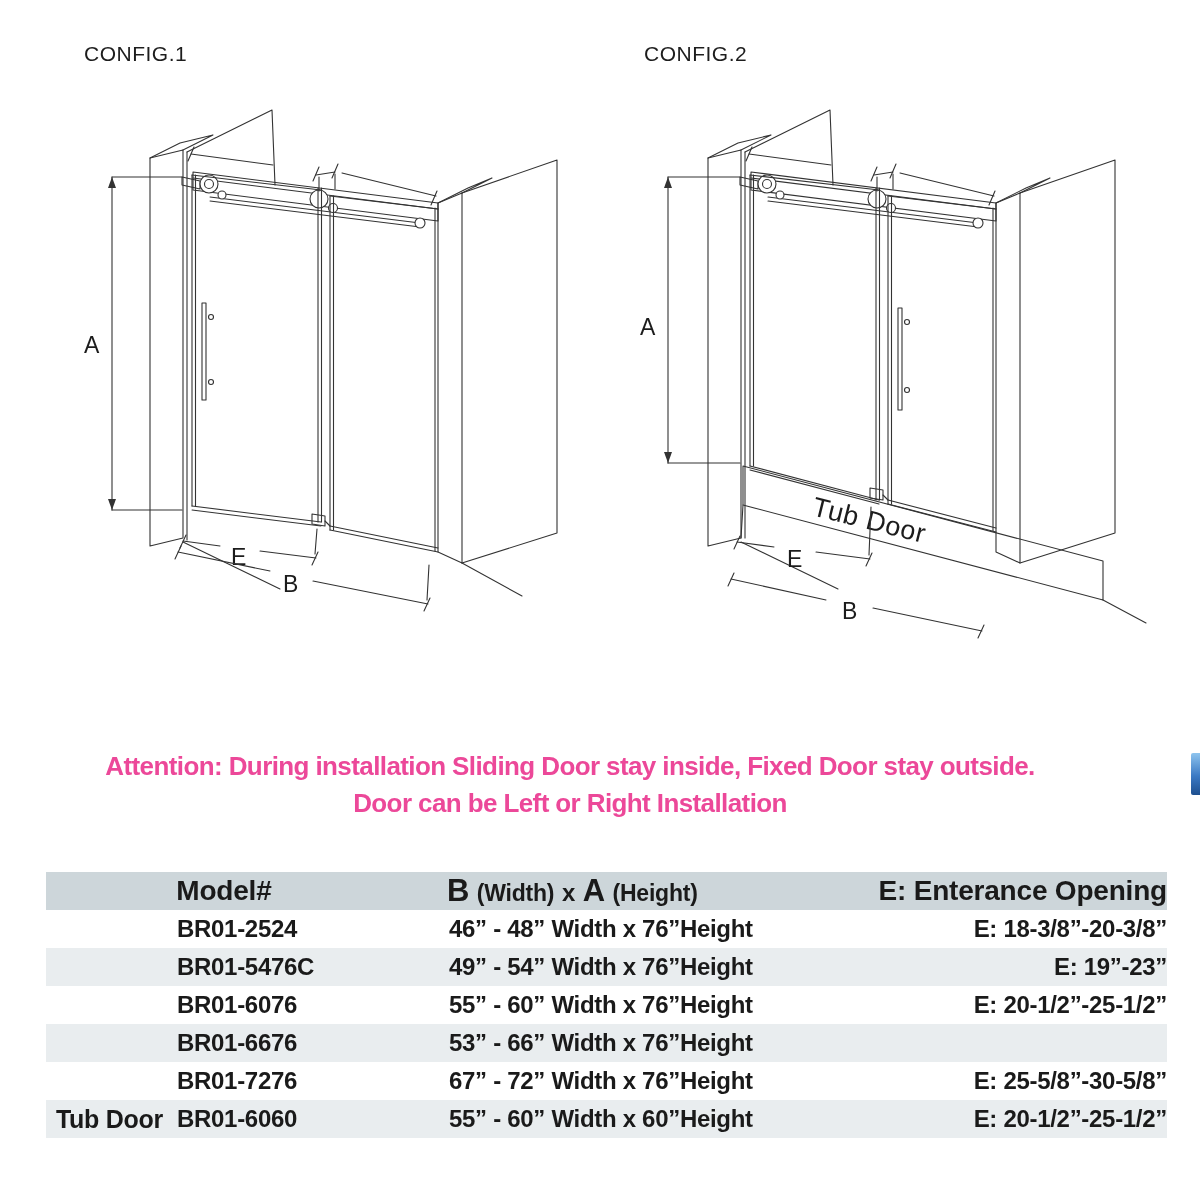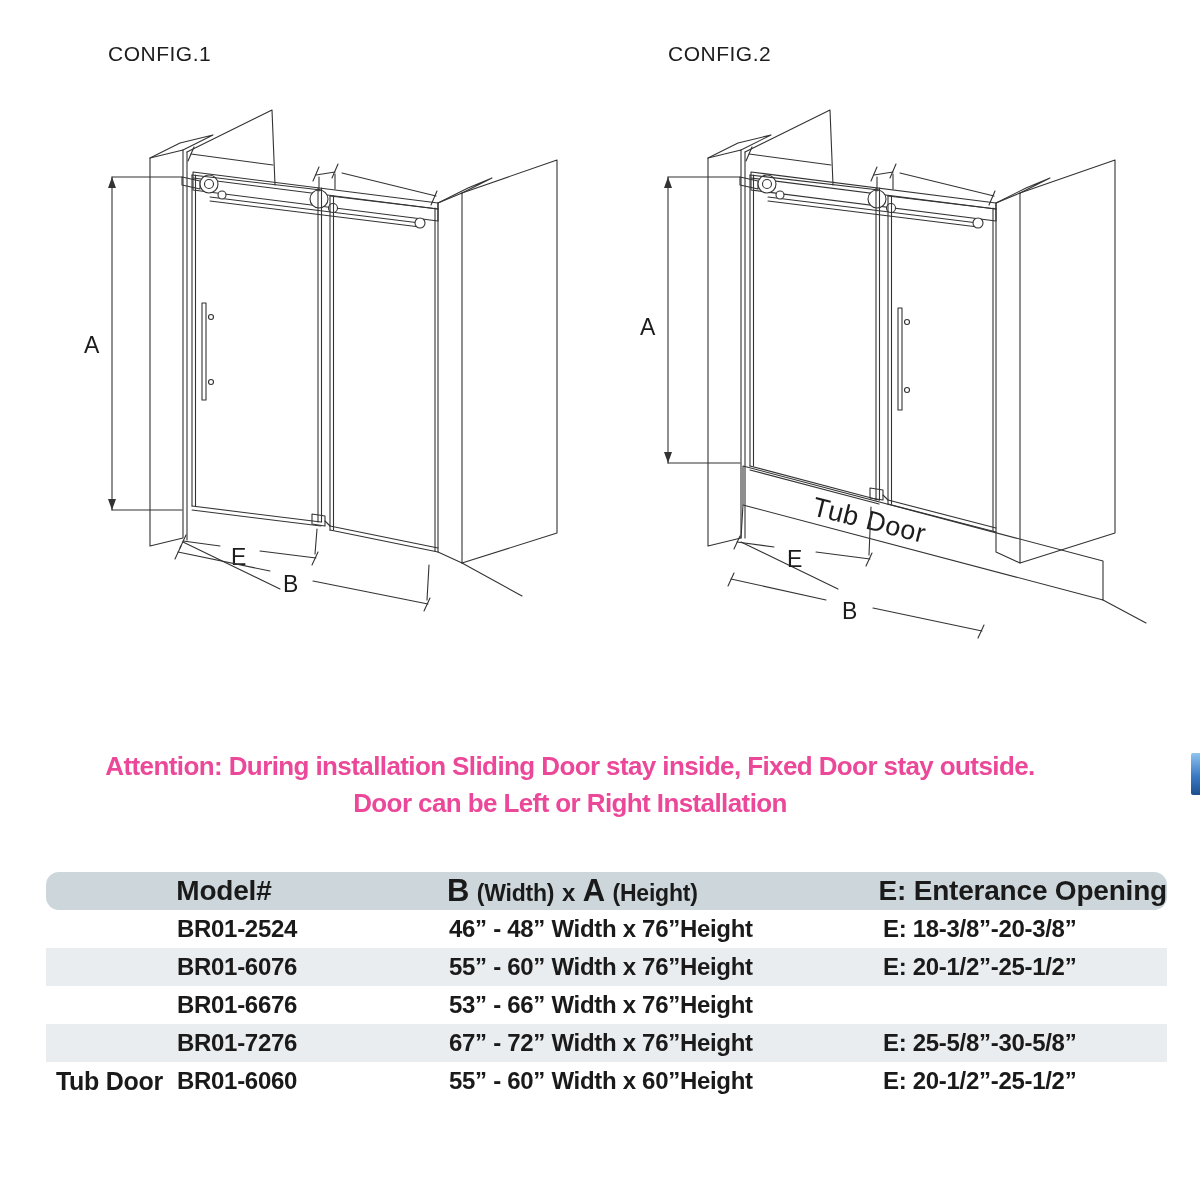--- a/index.html
+++ b/index.html
@@ -1,41 +1,41 @@
 <!DOCTYPE html>
 <html><head>
 <meta charset="utf-8">
 <style>
   html,body{margin:0;padding:0;background:#fff;}
   .canvas{position:relative;width:1200px;height:1200px;background:#fff;overflow:hidden;
           font-family:"Liberation Sans",sans-serif;}
-  .cfg-title{position:absolute;font-size:21px;color:#1d1d1d;letter-spacing:.5px;margin-left:24px;}
+  .cfg-title{position:absolute;font-size:21px;color:#1d1d1d;letter-spacing:.5px;}
   #cfg1-title{left:84px;top:42px;}
   #cfg2-title{left:644px;top:42px;}
   .diag{position:absolute;top:95px;}
   #diag1{left:70px;}
   #diag2{left:628px;}
   .diag line,.diag path,.diag polyline{stroke:#333;stroke-width:1.1;fill:none;stroke-linecap:round;stroke-linejoin:round;}
   .diag circle{stroke:#333;stroke-width:1.1;fill:#fff;}
   .diag .arrow{fill:#333;stroke:none;}
   .diag text{fill:#1c1c1c;font-size:23px;font-family:"Liberation Sans",sans-serif;}
   .diag text.tub{font-size:27px;letter-spacing:.5px;}
   .attention{position:absolute;left:0;top:748px;width:1140px;text-align:center;
              font-weight:bold;font-size:26px;line-height:37px;letter-spacing:-.6px;color:#ec4899;}
   .blue-frag{position:absolute;left:1191px;top:753px;width:9px;height:42px;
              background:linear-gradient(180deg,#8ec4ee 0%,#3b79c4 55%,#1d4f8f 100%);border-radius:2px 0 0 2px;}
   .spec-table{position:absolute;left:46px;top:872px;width:1121px;color:#1a1a1a;}
   .trow{display:flex;height:38px;line-height:38px;font-size:24px;font-weight:bold;letter-spacing:-.3px;}
-  .trow.head{background:#cdd6da;font-size:28px;letter-spacing:-.2px;border-radius:13px;}
+  .trow.head{background:#cdd6da;font-size:28px;letter-spacing:-.2px;}
   .trow:not(.head):nth-child(odd){background:#e9edef;}
   .c{white-space:nowrap;overflow:visible;}
   .c.tag{width:131px;padding-left:10px;box-sizing:border-box;font-size:25px;}
   .c.model{width:241px;}
   .c.size{width:434px;margin-left:31px;}
-  .c.ent{flex:1;}
+  .c.ent{flex:1;text-align:right;}
   .hdr-big{font-size:31px;}
   .hdr-sub{font-size:23px;}
   .hdr-x{font-size:24px;}
 </style>
 </head>
 <body>
 
 <div class="canvas">
 
   <div class="cfg-title" id="cfg1-title">CONFIG.1</div>
@@ -236,20 +236,26 @@
       <div class="c ent">E: Enterance Opening</div>
     </div>
     <div class="trow">
       <div class="c tag"></div>
       <div class="c model">BR01-2524</div>
       <div class="c size">46” - 48” Width x 76”Height</div>
       <div class="c ent">E: 18-3/8”-20-3/8”</div>
     </div>
     <div class="trow">
       <div class="c tag"></div>
+      <div class="c model">BR01-5476C</div>
+      <div class="c size">49” - 54” Width x 76”Height</div>
+      <div class="c ent">E: 19”-23”</div>
+    </div>
+    <div class="trow">
+      <div class="c tag"></div>
       <div class="c model">BR01-6076</div>
       <div class="c size">55” - 60” Width x 76”Height</div>
       <div class="c ent">E: 20-1/2”-25-1/2”</div>
     </div>
     <div class="trow">
       <div class="c tag"></div>
       <div class="c model">BR01-6676</div>
       <div class="c size">53” - 66” Width x 76”Height</div>
     </div>
     <div class="trow">

